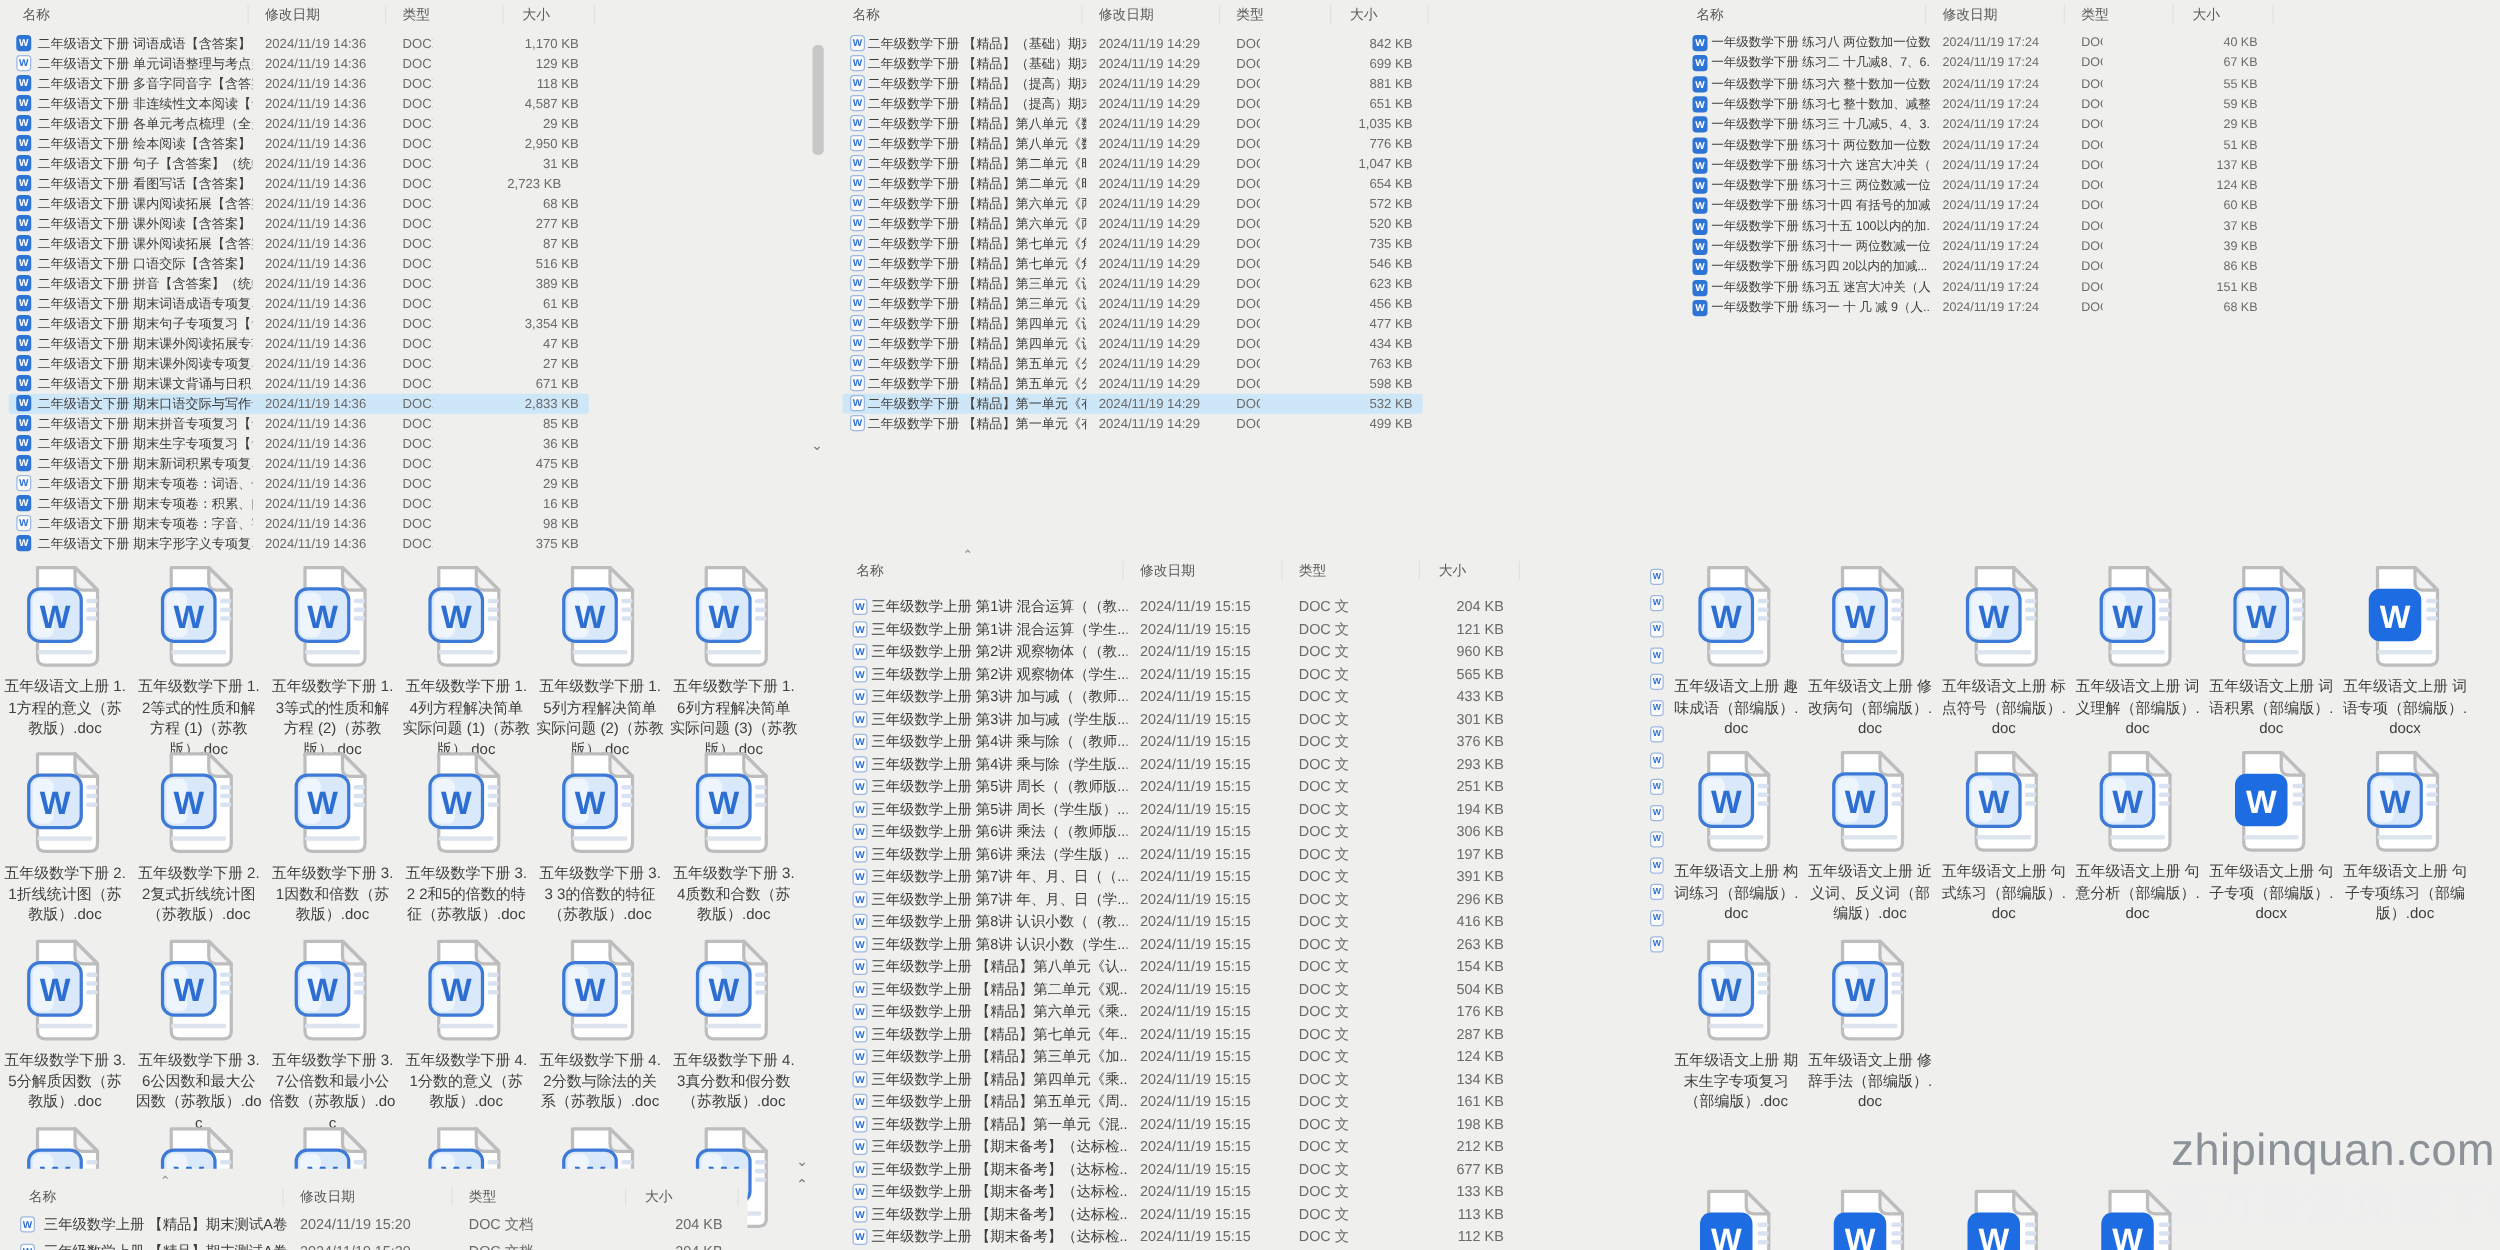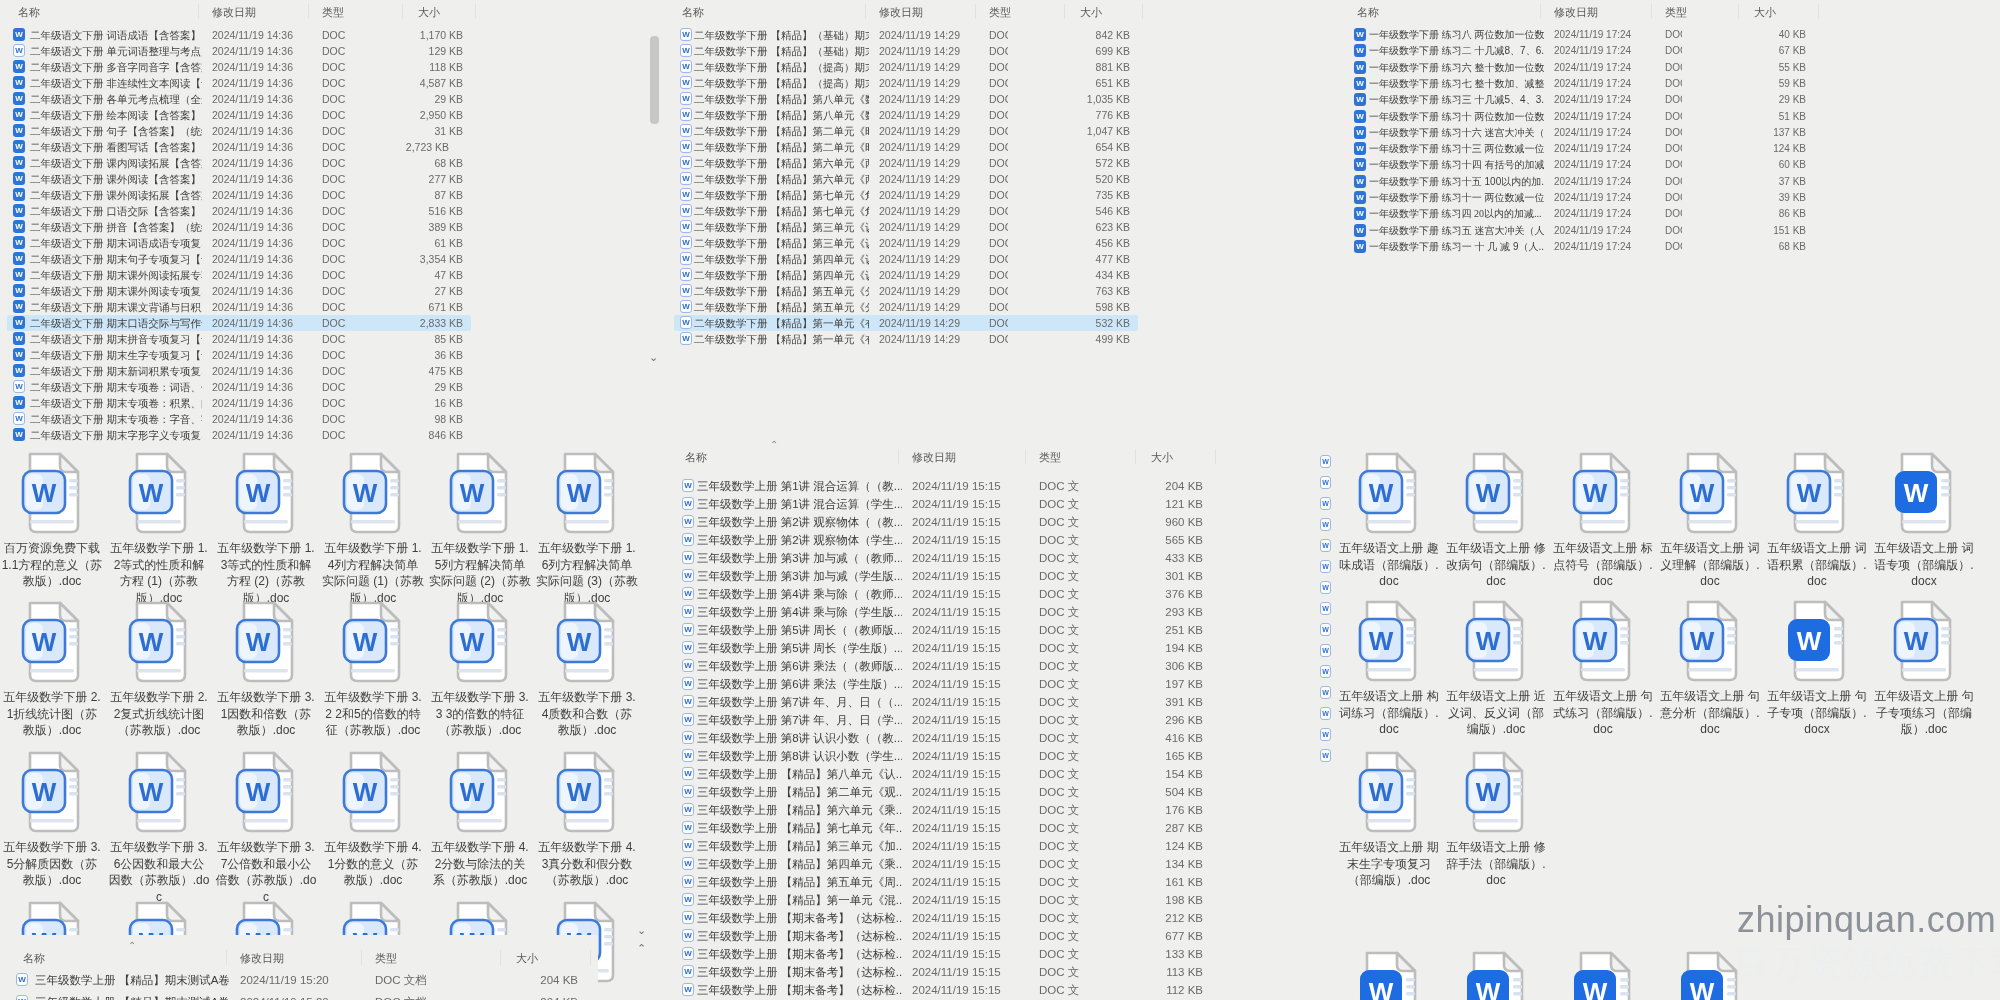--- a/index.html
+++ b/index.html
@@ -221,21 +221,21 @@
         <span class="cell name" style="left: 23px; width: 172px;">二年级语文下册 期末专项卷：字音、字...</span>
         <span class="cell date" style="left: 205px; width: 102px;">2024/11/19 14:36</span>
         <span class="cell type" style="left: 315px; width: 24px;">DOC 文档</span>
         <span class="cell size" style="left: 343px; width: 113px;">98 KB</span>
       </div>
       <div class="row" style="left: 7px; top: 427px; width: 464px; font-size: 10.5px;">
         <span class="si docx" style="left: 6px;">W</span>
         <span class="cell name" style="left: 23px; width: 172px;">二年级语文下册 期末字形字义专项复习...</span>
         <span class="cell date" style="left: 205px; width: 102px;">2024/11/19 14:36</span>
         <span class="cell type" style="left: 315px; width: 24px;">DOCX 文档</span>
-        <span class="cell size" style="left: 343px; width: 113px;">846 KB</span>
+        <span class="cell size" style="left: 343px; width: 113px;">375 KB</span>
       </div>
     </div>
   <div class="panel" style="left: 660px; top: 0px; width: 490px;">
       <div class="caret" style="left: 118px; top: -5px;">⌃</div>
       <div class="hcell" style="left: 22px; top: 3px;">名称</div>
       <div class="hcell" style="left: 219px; top: 3px;">修改日期</div>
       <div class="hcell" style="left: 329px; top: 3px;">类型</div>
       <div class="hcell" style="left: 420px; top: 3px;">大小</div>
       <div class="hsep" style="left: 205px; top: 4px;"></div>
       <div class="hsep" style="left: 315px; top: 4px;"></div>
@@ -604,21 +604,21 @@
         <span class="cell name" style="left: 21px; width: 205px;">三年级数学上册 第8讲 认识小数（（教...</span>
         <span class="cell date" style="left: 236px; width: 119px;">2024/11/19 15:15</span>
         <span class="cell type" style="left: 363px; width: 40px;">DOC 文档</span>
         <span class="cell size" style="left: 407px; width: 120px;">416 KB</span>
       </div>
       <div class="row" style="left: 16px; top: 308px; width: 535px; font-size: 11.5px;">
         <span class="si doc" style="left: 6px;">W</span>
         <span class="cell name" style="left: 21px; width: 205px;">三年级数学上册 第8讲 认识小数（学生...</span>
         <span class="cell date" style="left: 236px; width: 119px;">2024/11/19 15:15</span>
         <span class="cell type" style="left: 363px; width: 40px;">DOC 文档</span>
-        <span class="cell size" style="left: 407px; width: 120px;">165 KB</span>
+        <span class="cell size" style="left: 407px; width: 120px;">263 KB</span>
       </div>
       <div class="row" style="left: 16px; top: 326px; width: 535px; font-size: 11.5px;">
         <span class="si doc" style="left: 6px;">W</span>
         <span class="cell name" style="left: 21px; width: 205px;">三年级数学上册 【精品】第八单元《认...</span>
         <span class="cell date" style="left: 236px; width: 119px;">2024/11/19 15:15</span>
         <span class="cell type" style="left: 363px; width: 40px;">DOC 文档</span>
         <span class="cell size" style="left: 407px; width: 120px;">154 KB</span>
       </div>
       <div class="row" style="left: 16px; top: 344px; width: 535px; font-size: 11.5px;">
         <span class="si doc" style="left: 6px;">W</span>
@@ -737,21 +737,21 @@
             <path d="M10 2 H40 L58 20 V74 q0 6 -6 6 H16 q-6 0 -6 -6 Z" fill="#ffffff" stroke="#bdbdbd" stroke-width="2.6" stroke-linejoin="round"></path>
             <path d="M40 2 v12 q0 6 6 6 h12 Z" fill="#f2f1f1" stroke="#bdbdbd" stroke-width="2.6" stroke-linejoin="round"></path>
             <rect x="49" y="27" width="9" height="3.5" rx="1.5" fill="#d9e2f0"></rect>
             <rect x="49" y="34" width="9" height="3.5" rx="1.5" fill="#d9e2f0"></rect>
             <rect x="49" y="41" width="9" height="3.5" rx="1.5" fill="#d9e2f0"></rect>
             <rect x="10" y="68" width="44" height="3.5" rx="1.5" fill="#dde4ee"></rect>
             <rect x="3" y="19" width="42" height="42" rx="9" fill="#d9e8fb" stroke="#3d7ad8" stroke-width="2.6"></rect>
             <rect x="6" y="22" width="17" height="36" rx="6" fill="rgba(255,255,255,0.55)"></rect>
             <text x="24" y="50" text-anchor="middle" font-family="Liberation Sans, sans-serif" font-size="26" font-weight="bold" fill="#2d6ed2">W</text>
           </svg></div>
-        <div class="cap">百万资源免费下载 1.1方程的意义（苏教版）.doc</div>
+        <div class="cap">五年级语文上册 1.1方程的意义（苏教版）.doc</div>
       </div>
       <div class="tile" style="left: 107px; top: 452px;">
         <div class="ic"><svg width="64" height="82" viewBox="0 0 64 82">
             <path d="M10 2 H40 L58 20 V74 q0 6 -6 6 H16 q-6 0 -6 -6 Z" fill="#ffffff" stroke="#bdbdbd" stroke-width="2.6" stroke-linejoin="round"></path>
             <path d="M40 2 v12 q0 6 6 6 h12 Z" fill="#f2f1f1" stroke="#bdbdbd" stroke-width="2.6" stroke-linejoin="round"></path>
             <rect x="49" y="27" width="9" height="3.5" rx="1.5" fill="#d9e2f0"></rect>
             <rect x="49" y="34" width="9" height="3.5" rx="1.5" fill="#d9e2f0"></rect>
             <rect x="49" y="41" width="9" height="3.5" rx="1.5" fill="#d9e2f0"></rect>
             <rect x="10" y="68" width="44" height="3.5" rx="1.5" fill="#dde4ee"></rect>
             <rect x="3" y="19" width="42" height="42" rx="9" fill="#d9e8fb" stroke="#3d7ad8" stroke-width="2.6"></rect>

